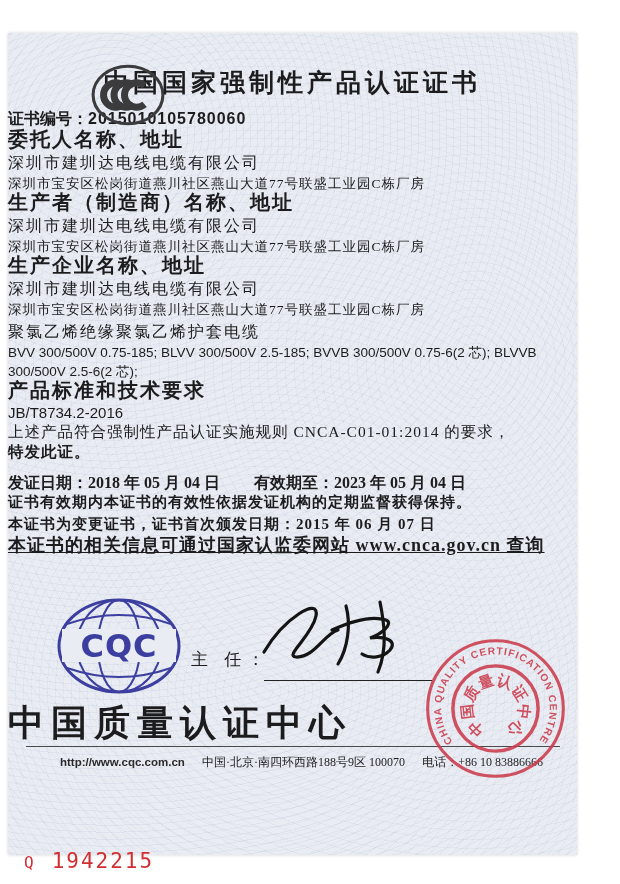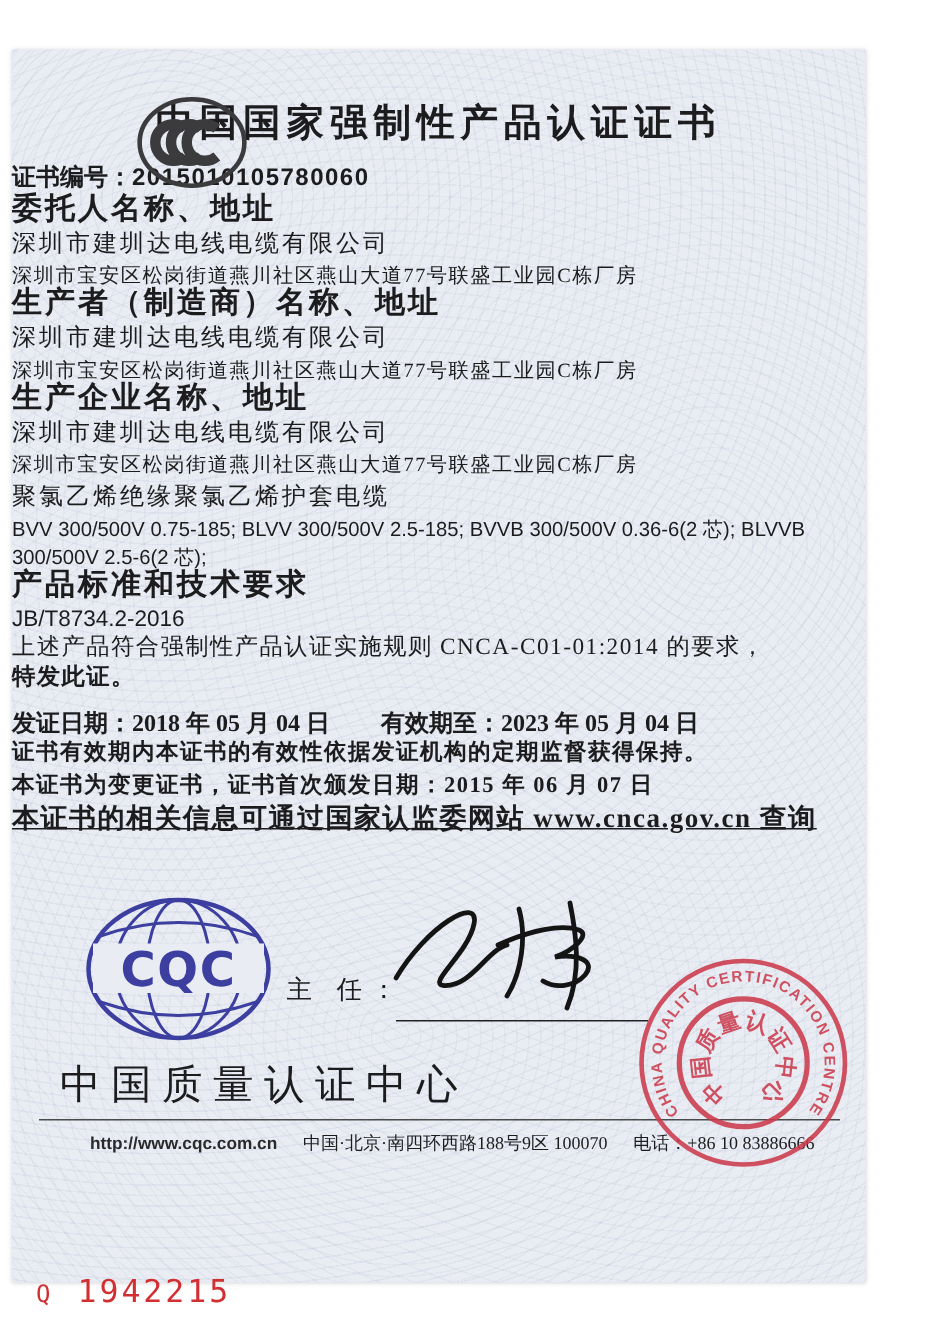--- a/index.html
+++ b/index.html
@@ -32,21 +32,21 @@
   .note-b{margin-top:0;font-size:15px;font-weight:bold;letter-spacing:1px;line-height:19px;}
   .note{margin-top:3px;font-size:15px;font-weight:bold;letter-spacing:1px;line-height:19px;}
   .note-sm{margin-top:3px;font-size:18px;font-weight:bold;letter-spacing:1px;line-height:17px;text-decoration:underline;}
   .ccc-logo{position:absolute;left:72px;top:24px;width:96px;height:76px;}
   .sign-area{position:relative;height:150px;margin-top:4px;padding-left:32px;}
   .cqc-logo{position:absolute;left:45px;top:36px;width:132px;height:104px;}
   .director{position:absolute;left:183px;top:90px;font-size:17px;letter-spacing:6px;}
   .signature{position:absolute;left:250px;top:34px;width:178px;height:88px;}
   .sig-line{position:absolute;left:256px;top:122px;width:168px;border-bottom:1.5px solid #222;}
   .stamp{position:absolute;left:410px;top:598px;width:155px;height:155px;opacity:.88;}
-  .org-title{font-size:27px;font-weight:normal;letter-spacing:7px;line-height:31px;margin-left:32px;}
+  .org-title{font-size:36px;font-weight:bold;letter-spacing:7px;line-height:31px;}
   .divider{width:534px;margin:7px auto 0;border-top:1.5px solid #4a4a4a;}
   .footer{display:flex;justify-content:space-between;align-items:baseline;padding:0 34px;margin-top:8px;font-size:12px;line-height:15px;}
   .footer .web{font-family:"Liberation Sans","DejaVu Sans",sans-serif;font-size:11.5px;font-weight:bold;color:#2a2a2c;padding-left:18px;}
   .serial{position:absolute;left:24px;top:849px;font-family:"DejaVu Sans Mono",monospace;color:#d22f33;font-size:21px;letter-spacing:2px;}
   .serial .p{font-size:16px;margin-right:16px;}
 </style>
 </head>
 <body>
 
 <div class="paper">
@@ -70,21 +70,21 @@
 
   <div class="sec-h">生产者（制造商）名称、地址</div>
   <div class="line-lg">深圳市建圳达电线电缆有限公司</div>
   <div class="line-sm">深圳市宝安区松岗街道燕川社区燕山大道77号联盛工业园C栋厂房</div>
 
   <div class="sec-h">生产企业名称、地址</div>
   <div class="line-lg">深圳市建圳达电线电缆有限公司</div>
   <div class="line-sm">深圳市宝安区松岗街道燕川社区燕山大道77号联盛工业园C栋厂房</div>
 
   <div class="line-lg">聚氯乙烯绝缘聚氯乙烯护套电缆</div>
-  <div class="spec">BVV 300/500V 0.75-185; BLVV 300/500V 2.5-185; BVVB 300/500V 0.36-6(2 芯); BLVVB</div>
+  <div class="spec">BVV 300/500V 0.75-185; BLVV 300/500V 2.5-185; BVVB 300/500V 0.75-6(2 芯); BLVVB</div>
   <div class="spec">300/500V 2.5-6(2 芯);</div>
 
   <div class="sec-h">产品标准和技术要求</div>
   <div class="std">JB/T8734.2-2016</div>
 
   <div class="stmt">上述产品符合强制性产品认证实施规则 CNCA-C01-01:2014 的要求，</div>
   <div class="stmt2">特发此证。</div>
 
   <div class="dates">
     <span>发证日期：2018 年 05 月 04 日</span><span class="gap"></span><span>有效期至：2023 年 05 月 04 日</span>

